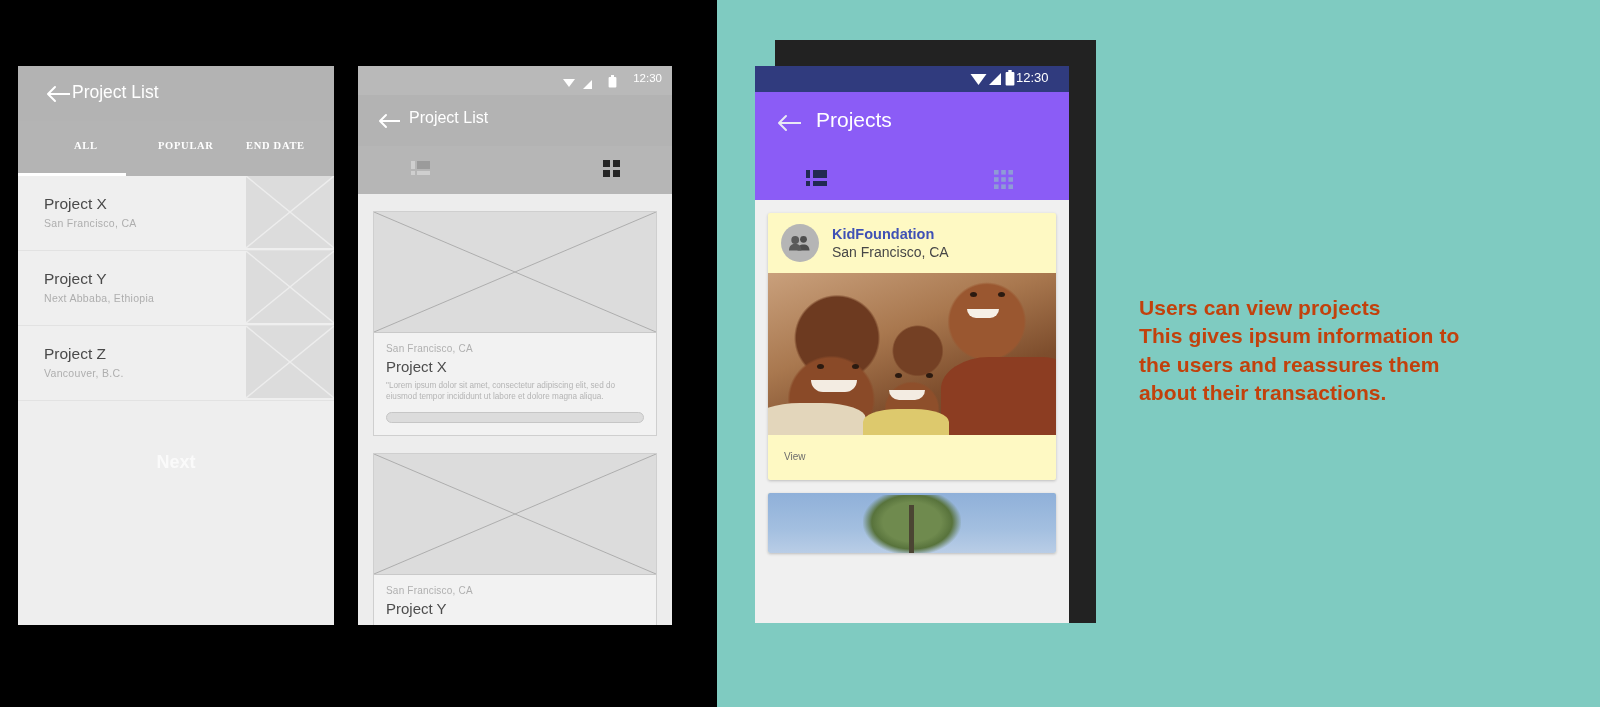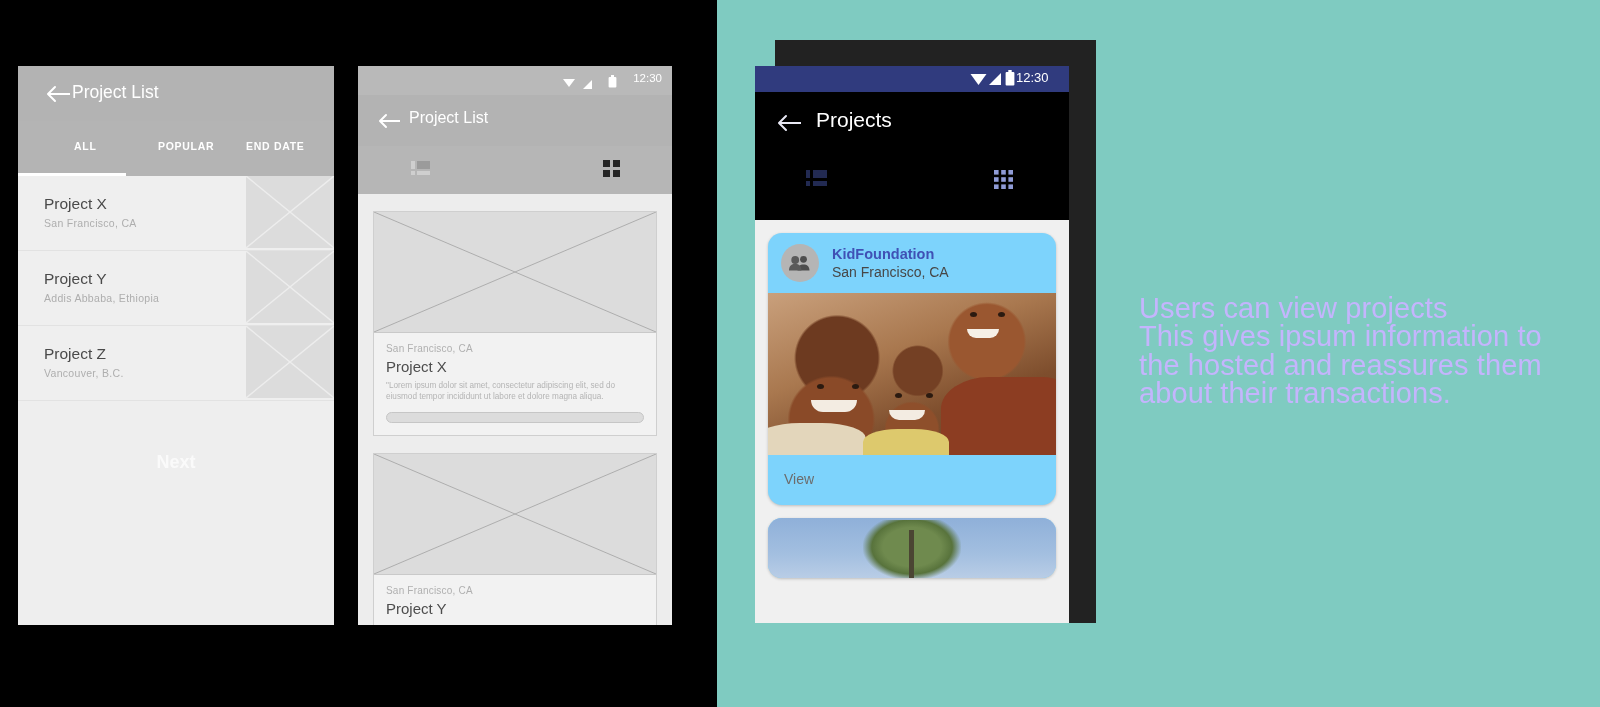--- a/index.html
+++ b/index.html
@@ -11,32 +11,32 @@
     position:relative;
   }
   .stage{position:absolute;left:0;top:0;width:1600px;height:707px;}
 
   
   .teal-bg{position:absolute;left:717px;top:0;width:883px;height:707px;background:#7fcbc1;}
 
   
   .caption{
     position:absolute;left:1139px;top:294px;width:400px;
-    color:#c4b5fd;font-size:29px;line-height:28.3px;font-weight:400;
+    color:#c2410c;font-size:21px;line-height:28.3px;font-weight:700;
     letter-spacing:.1px;
   }
   .caption div{white-space:nowrap;}
 
   
   .p1{position:absolute;left:18px;top:66px;width:316px;height:559px;background:#eeeeee;overflow:hidden;}
   .p1-appbar{position:relative;height:55px;background:#b3b3b3;}
   .p1-back{position:absolute;left:28px;top:19px;width:26px;height:18px;}
   .p1-title{position:absolute;left:54px;top:16px;color:#ffffff;font-size:17.5px;font-weight:400;}
   .p1-tabs{position:relative;height:55px;background:#b4b4b4;}
-  .p1-tab{position:absolute;top:19px;color:#ffffff;font-size:10.5px;font-weight:700;letter-spacing:.7px;}
+  .p1-tab{position:absolute;top:19px;color:#ffffff;font-size:10.5px;font-weight:700;letter-spacing:.7px;font-family:Liberation Serif, serif;}
   .p1-tab.t0{left:56px;}
   .p1-tab.t1{left:140px;}
   .p1-tab.t2{left:228px;}
   .p1-tab-ind{position:absolute;left:0;top:52px;width:108px;height:3px;background:#ffffff;}
   .p1-row{position:relative;height:74px;background:#efefef;border-bottom:1px solid #e2e2e2;}
   .p1-row-name{position:absolute;left:26px;top:19px;color:#4a4a4a;font-size:15.5px;}
   .p1-row-loc{position:absolute;left:26px;top:41px;color:#aeaeae;font-size:10.5px;letter-spacing:.3px;}
   .p1-thumb{position:absolute;right:0px;top:0px;width:88px;height:72px;background:#dcdcdc;}
   .p1-thumb svg{display:block;}
   .p1-next{
@@ -63,37 +63,37 @@
   .p2-name{color:#4d4d4d;font-size:15px;margin-top:4px;}
   .p2-desc{color:#b4b4b4;font-size:8.2px;line-height:11px;margin-top:5px;}
   .p2-pill{margin-top:10px;height:9px;border-radius:6px;background:#dcdcdc;border:1px solid #c6c6c6;}
 
   
   .dev-frame{position:absolute;left:775px;top:40px;width:321px;height:583px;background:#222222;}
   .p3{position:absolute;left:755px;top:66px;width:314px;height:557px;background:#f0f0f0;overflow:hidden;}
   .p3-status{position:relative;height:26px;background:#303b7e;}
   .p3-status .time{position:absolute;left:261px;top:4px;color:#ffffff;font-size:13px;font-weight:400;}
   .p3-status .ic{position:absolute;top:5px;}
-  .p3-appbar{position:relative;height:128px;background:#000000;}
+  .p3-appbar{position:relative;height:108px;background:#8b5cf6;}
   .p3-back{position:absolute;left:22px;top:22px;width:26px;height:18px;}
   .p3-title{position:absolute;left:61px;top:16px;color:#ffffff;font-size:21px;}
   .p3-ic-list{position:absolute;left:51px;top:78px;}
   .p3-ic-grid{position:absolute;left:239px;top:78px;}
 
-  .p3-card{position:relative;margin:13px 13px 0 13px;background:#7dd3fc;border-radius:14px;
+  .p3-card{position:relative;margin:13px 13px 0 13px;background:#fef9c3;border-radius:2px;
            box-shadow:0 1px 3px rgba(0,0,0,.22);overflow:hidden;}
   .p3-head{display:flex;align-items:center;padding:11px 13px 11px 13px;}
   .p3-avatar{width:38px;height:38px;border-radius:50%;background:#b5b5b5;flex:none;
              display:flex;align-items:center;justify-content:center;}
   .p3-headtxt{margin-left:13px;}
   .p3-org{color:#3f51b5;font-size:14.5px;font-weight:700;line-height:17px;}
   .p3-loc{color:#474747;font-size:14px;line-height:18px;}
   .p3-photo{height:162px;position:relative;overflow:hidden;}
   .p3-desc{padding:16px 12px 0 12px;color:#333333;font-size:14.5px;}
-  .p3-view{padding:16px 12px 18px 16px;color:#6c6c6c;font-size:14px;}
+  .p3-view{padding:16px 12px 18px 16px;color:#6c6c6c;font-size:10px;}
   .p3-photo2{height:60px;position:relative;overflow:hidden;}
 
   
   .kids{position:absolute;inset:0;background:
      radial-gradient(circle at 22% 78%, #8a4a28 0 16%, rgba(138,74,40,0) 17%),
      radial-gradient(circle at 50% 84%, #8e4f2b 0 13%, rgba(142,79,43,0) 14%),
      radial-gradient(circle at 76% 30%, #9a5730 0 15%, rgba(154,87,48,0) 16%),
      radial-gradient(circle at 24% 40%, #6d3a20 0 17%, rgba(109,58,32,0) 18%),
      radial-gradient(circle at 52% 48%, #744024 0 14%, rgba(116,64,36,0) 15%),
      linear-gradient(160deg,#c9a07c 0%,#a9784f 38%,#7e4e2d 68%,#6a3f24 100%);}
@@ -114,21 +114,21 @@
 </head>
 <body>
 
 <div class="stage">
 
   <div class="teal-bg"></div>
 
   <div class="caption">
     <div>Users can view projects</div>
     <div>This gives ipsum information to</div>
-    <div>the hosted and reassures them</div>
+    <div>the users and reassures them</div>
     <div>about their transactions.</div>
   </div>
 
   <div class="p1">
 
     <div class="p1-appbar">
       <span class="p1-back">
         <svg width="26" height="18" viewBox="0 0 26 18">
             <path d="M2 9 H24" stroke="#fff" stroke-width="2" fill="none"></path>
             <path d="M9 2 L2 9 L9 16" stroke="#fff" stroke-width="2" fill="none" stroke-linecap="round" stroke-linejoin="round"></path>
@@ -150,21 +150,21 @@
       <span class="p1-thumb">
         <svg width="88" height="72" viewBox="0 0 88 72">
             <rect x="0" y="0" width="88" height="72" fill="#dcdcdc"></rect>
             <path d="M0 0 L88 72 M88 0 L0 72" stroke="#ededed" stroke-width="1.4" fill="none"></path>
           </svg>
       </span>
     </div>
 
     <div class="p1-row">
       <span class="p1-row-name">Project Y</span>
-      <span class="p1-row-loc">Addis Abbaba, Ethiopia</span>
+      <span class="p1-row-loc">Next Abbaba, Ethiopia</span>
       <span class="p1-thumb">
         <svg width="88" height="72" viewBox="0 0 88 72">
             <rect x="0" y="0" width="88" height="72" fill="#dcdcdc"></rect>
             <path d="M0 0 L88 72 M88 0 L0 72" stroke="#ededed" stroke-width="1.4" fill="none"></path>
           </svg>
       </span>
     </div>
 
     <div class="p1-row">
       <span class="p1-row-name">Project Z</span>

